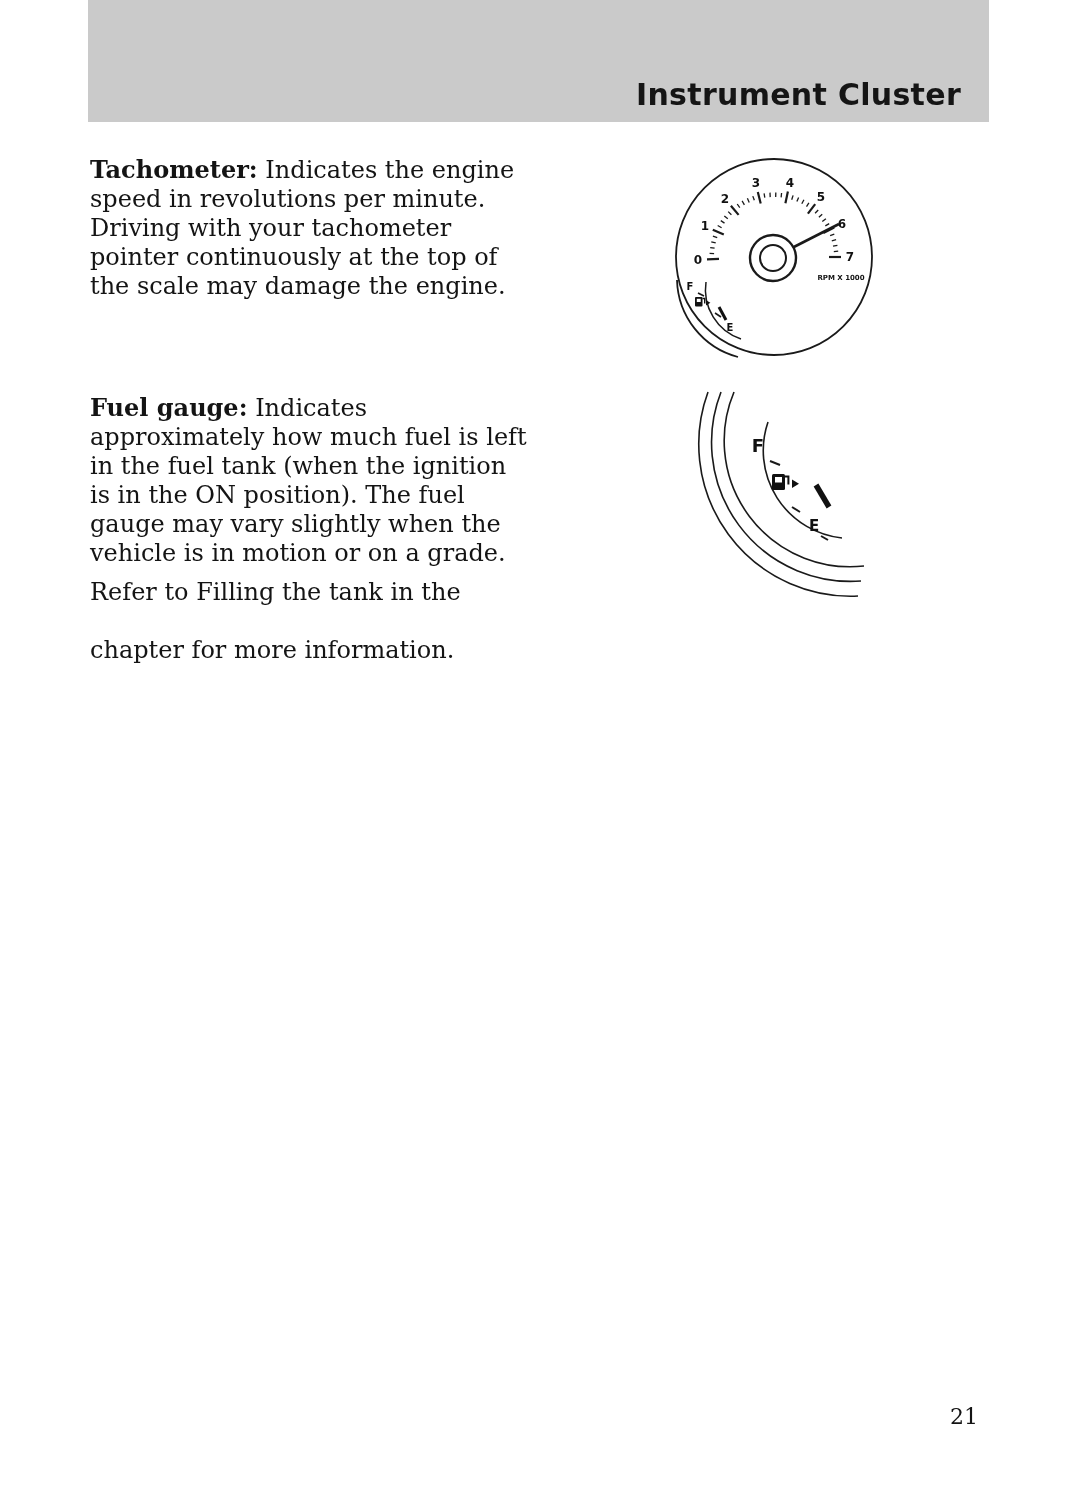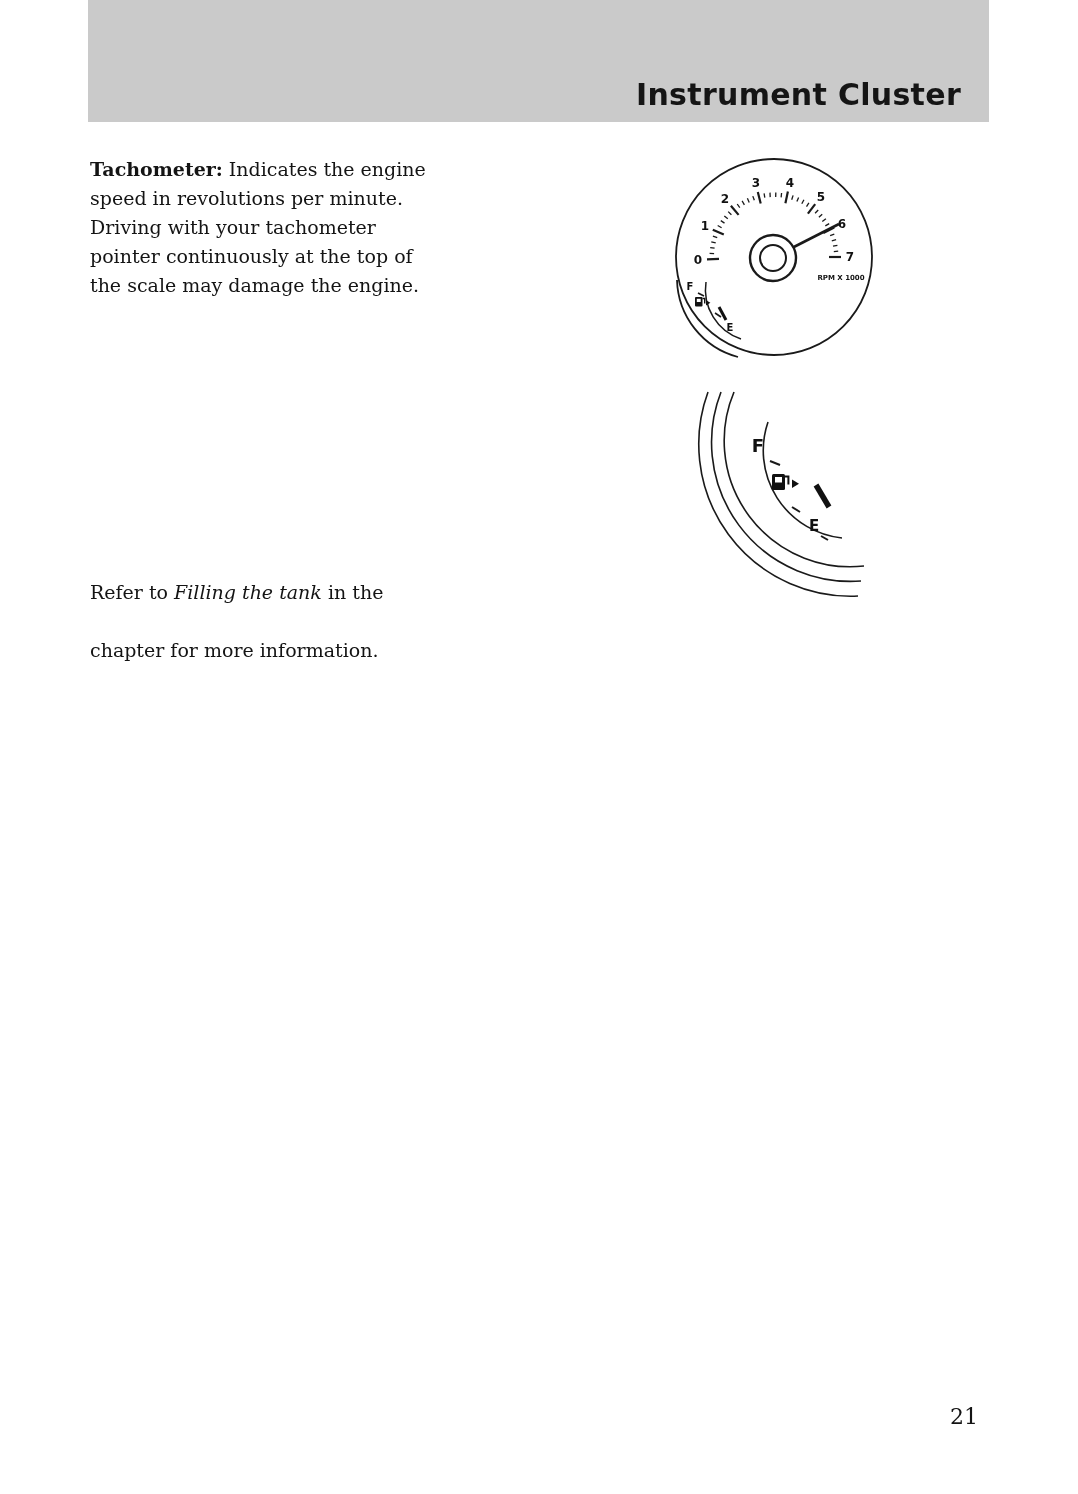--- a/index.html
+++ b/index.html
@@ -12,25 +12,25 @@
   .header-bar {
     position:absolute; left:88px; top:0; width:901px; height:122px;
     background:#cacaca; display:flex; align-items:flex-end; justify-content:flex-end;
     padding:0 28px 10px 0;
   }
   .header-bar h1 {
     font-family:"DejaVu Sans","Liberation Sans",sans-serif;
     font-size:30px; font-weight:700; color:#151515; letter-spacing:0.3px;
   }
   .para {
-    position:absolute; left:90px; font-size:19px; line-height:29px;
+    position:absolute; left:90px; font-size:24px; line-height:29px;
     white-space:pre-line; color:#141414;
   }
   .para b { font-weight:700; }
-  .para .it { font-style:italic; }
+  .para .it { }
   #p1 { top:155px; width:540px; }
   #p2 { top:393px; width:560px; }
   #p3 { top:578px; width:560px; }
   #p4 { top:676px; width:910px; }
   .fig { position:absolute; }
   #fig-tach { left:664px; top:150px; width:224px; height:216px; }
   #fig-fuel { left:688px; top:388px; width:192px; height:226px; }
   .pagenum { position:absolute; top:1404px; right:100px; font-size:22px; }
   svg text {
     font-family:"DejaVu Sans","Liberation Sans",sans-serif;
@@ -116,20 +116,26 @@
         <rect x="1.8" y="1.8" width="3.9" height="3.2" fill="#ffffff"></rect>
         <path d="M 7.5 1.5 h 2.2 v 5" fill="none" stroke="#111111" stroke-width="1.4"></path>
         <path d="M 11 3.2 l 4.4 2.6 l -4.4 2.6 z" fill="#111111"></path>
       </g>
       <line x1="51" y1="163" x2="57" y2="167" stroke="#1a1a1a" stroke-width="1.6"></line>
       <line x1="55" y1="157" x2="62" y2="170" stroke="#111111" stroke-width="3"></line>
       <text x="66" y="181" font-size="10" text-anchor="middle">E</text>
     </g>
   </svg>
 
+  <section class="para" id="p2"><b>Fuel gauge:</b><span> Indicates
+approximately how much fuel is left
+in the fuel tank (when the ignition
+is in the ON position). The fuel
+gauge may vary slightly when the
+vehicle is in motion or on a grade.</span></section>
 
   <svg class="fig" id="fig-fuel" viewBox="0 0 192 226" xmlns="http://www.w3.org/2000/svg">
     <g fill="none" stroke="#1a1a1a" stroke-width="1.6">
       <path d="M 20 4 A 152 152 0 0 0 170 208"></path>
       <path d="M 33 4 A 139 139 0 0 0 173 193"></path>
       <path d="M 46 4 A 126 126 0 0 0 176 178"></path>
     </g>
     <path d="M 80 34 A 88 88 0 0 0 154 150" fill="none" stroke="#1a1a1a" stroke-width="1.6"></path>
     <text x="70" y="64" font-size="18" text-anchor="middle">F</text>
     <line x1="82" y1="73" x2="92" y2="77" stroke="#1a1a1a" stroke-width="2"></line>

